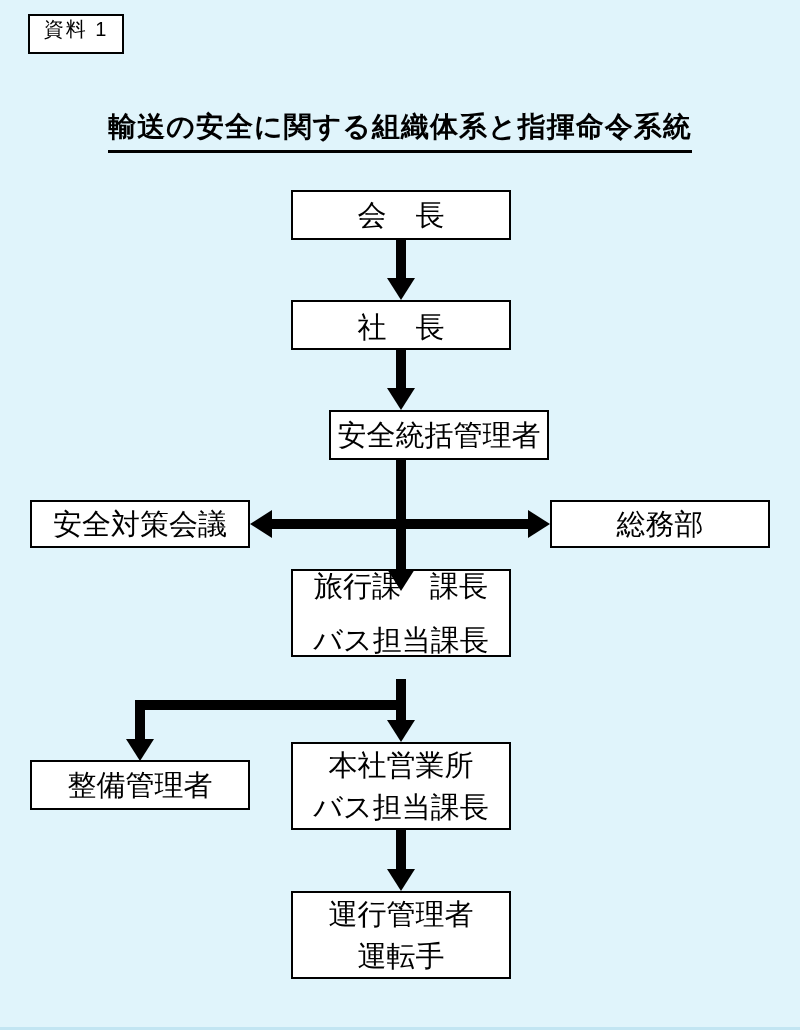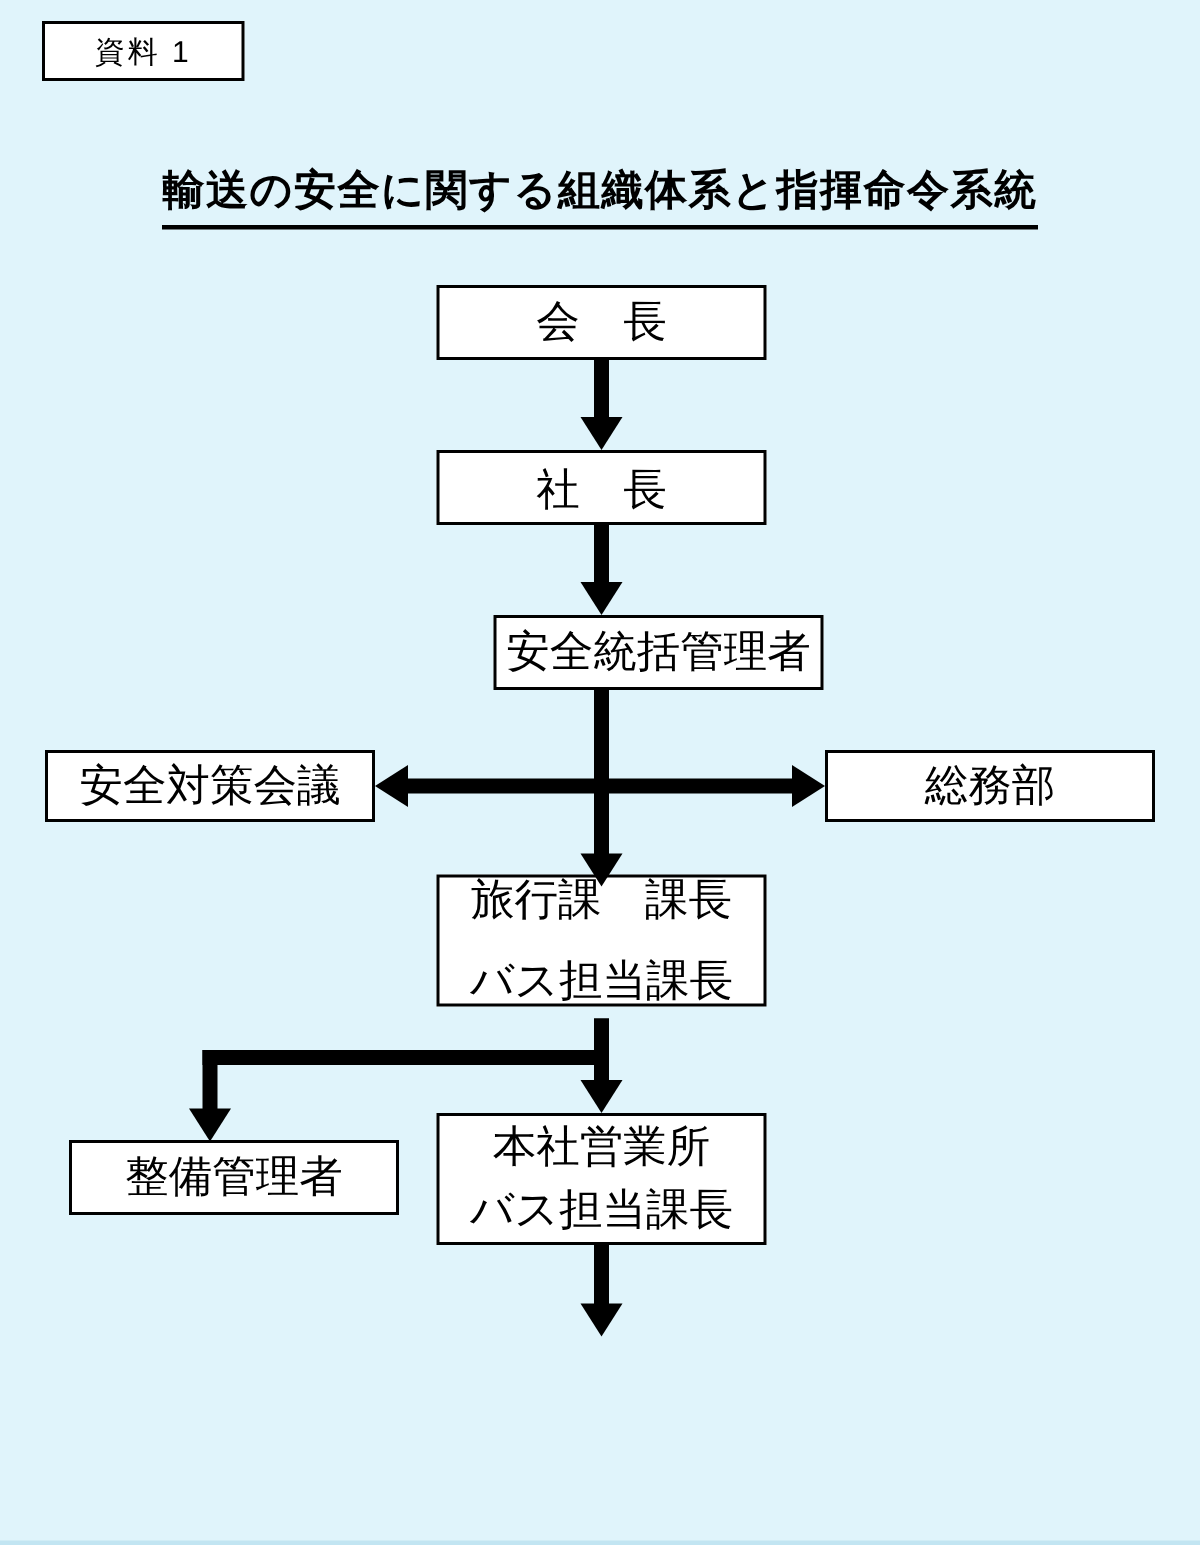--- a/index.html
+++ b/index.html
@@ -17,26 +17,26 @@
   }
   .bottom-edge {
     position: absolute;
     left: 0; bottom: 0;
     width: 100%; height: 3px;
     background: #c2e5f2;
   }
   .tag-box {
     position: absolute;
     left: 28px; top: 14px;
-    width: 135px; height: 40px;
+    width: 96px; height: 40px;
     background: #fff;
     border: 2px solid #000;
     box-sizing: border-box;
     display: flex;
-    align-items: center;
+    align-items: flex-start;
     justify-content: center;
     font-size: 20px;
     letter-spacing: 2px;
   }
   .title-wrap {
     position: absolute;
     left: 0; top: 108px;
     width: 100%;
     text-align: center;
   }
@@ -93,22 +93,22 @@
     border-top: 14px solid transparent;
     border-bottom: 14px solid transparent;
     border-left: 22px solid #000;
   }
   
   .n-chairman        { left: 291px; top: 190px; width: 220px; height: 50px; }
   .n-president       { left: 291px; top: 300px; width: 220px; height: 50px; justify-content: flex-end; }
   .n-safety-manager  { left: 291px; top: 410px; width: 220px; height: 50px; margin-left: 38px; }
   .n-council         { left: 30px;  top: 500px; width: 220px; height: 48px; }
   .n-general-affairs { left: 550px; top: 500px; width: 220px; height: 48px; }
-  .n-travel-section  { left: 291px; top: 583px; width: 220px; height: 88px; gap: 11px; }
-  .n-maintenance     { left: 30px;  top: 760px; width: 220px; height: 50px; margin-left: 16px; }
+  .n-travel-section  { left: 291px; top: 569px; width: 220px; height: 88px; gap: 11px; }
+  .n-maintenance     { left: 30px;  top: 760px; width: 220px; height: 50px; }
   .n-head-office     { left: 291px; top: 742px; width: 220px; height: 88px; }
   .n-operation       { left: 291px; top: 891px; width: 220px; height: 88px; }
 </style>
 </head>
 <body>
 
 <div class="page">
 
   <div class="tag-box">
     <span>資料 1</span>
@@ -145,20 +145,24 @@
 
   <div class="node n-maintenance">
     <span>整備管理者</span>
   </div>
 
   <div class="node n-head-office">
     <span>本社営業所</span>
     <span>バス担当課長</span>
   </div>
 
+  <div class="node n-operation">
+    <span>運行管理者</span>
+    <span>運転手</span>
+  </div>
 
   <div class="stem-v" style="left:396px; top:240px; height:40px;"></div>
   <div class="arrow-down" style="left:387px; top:278px;"></div>
 
   <div class="stem-v" style="left:396px; top:350px; height:40px;"></div>
   <div class="arrow-down" style="left:387px; top:388px;"></div>
 
   <div class="stem-v" style="left:396px; top:460px; height:110px;"></div>
   <div class="arrow-down" style="left:387px; top:569px;"></div>
 

